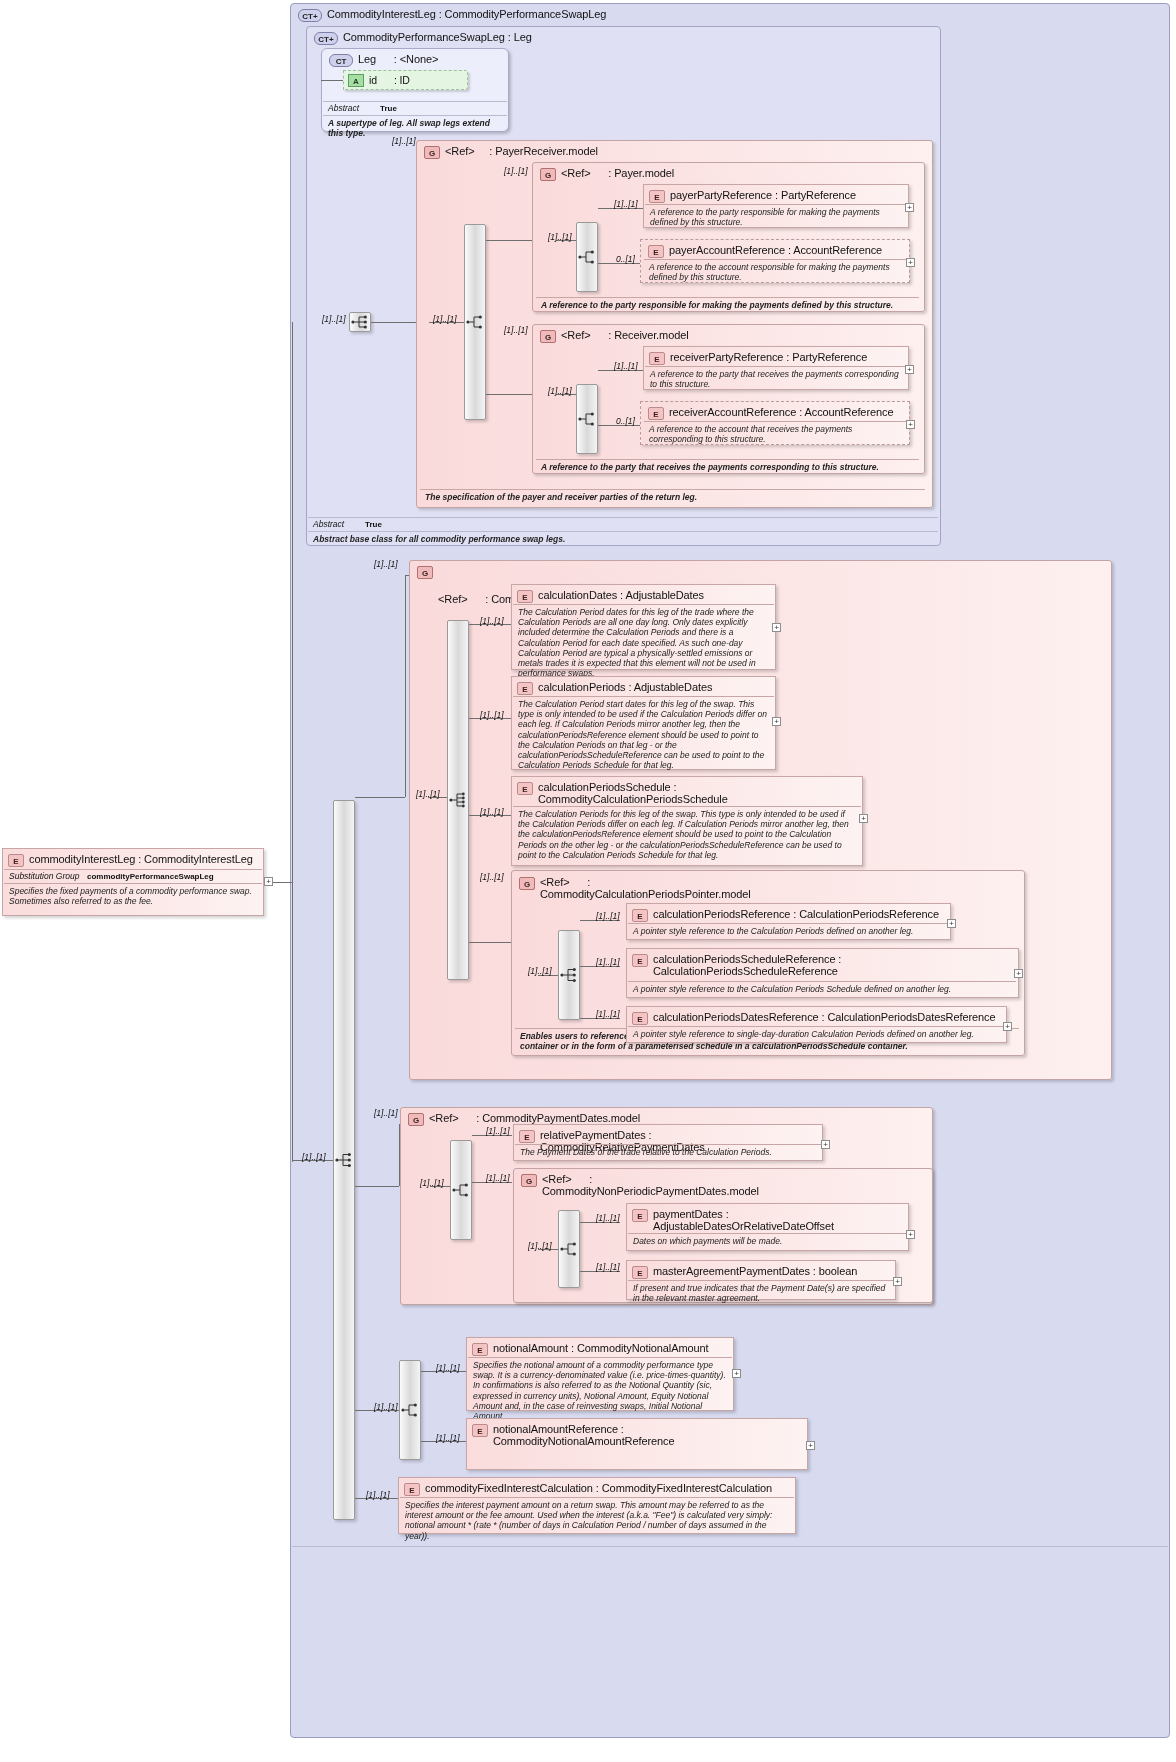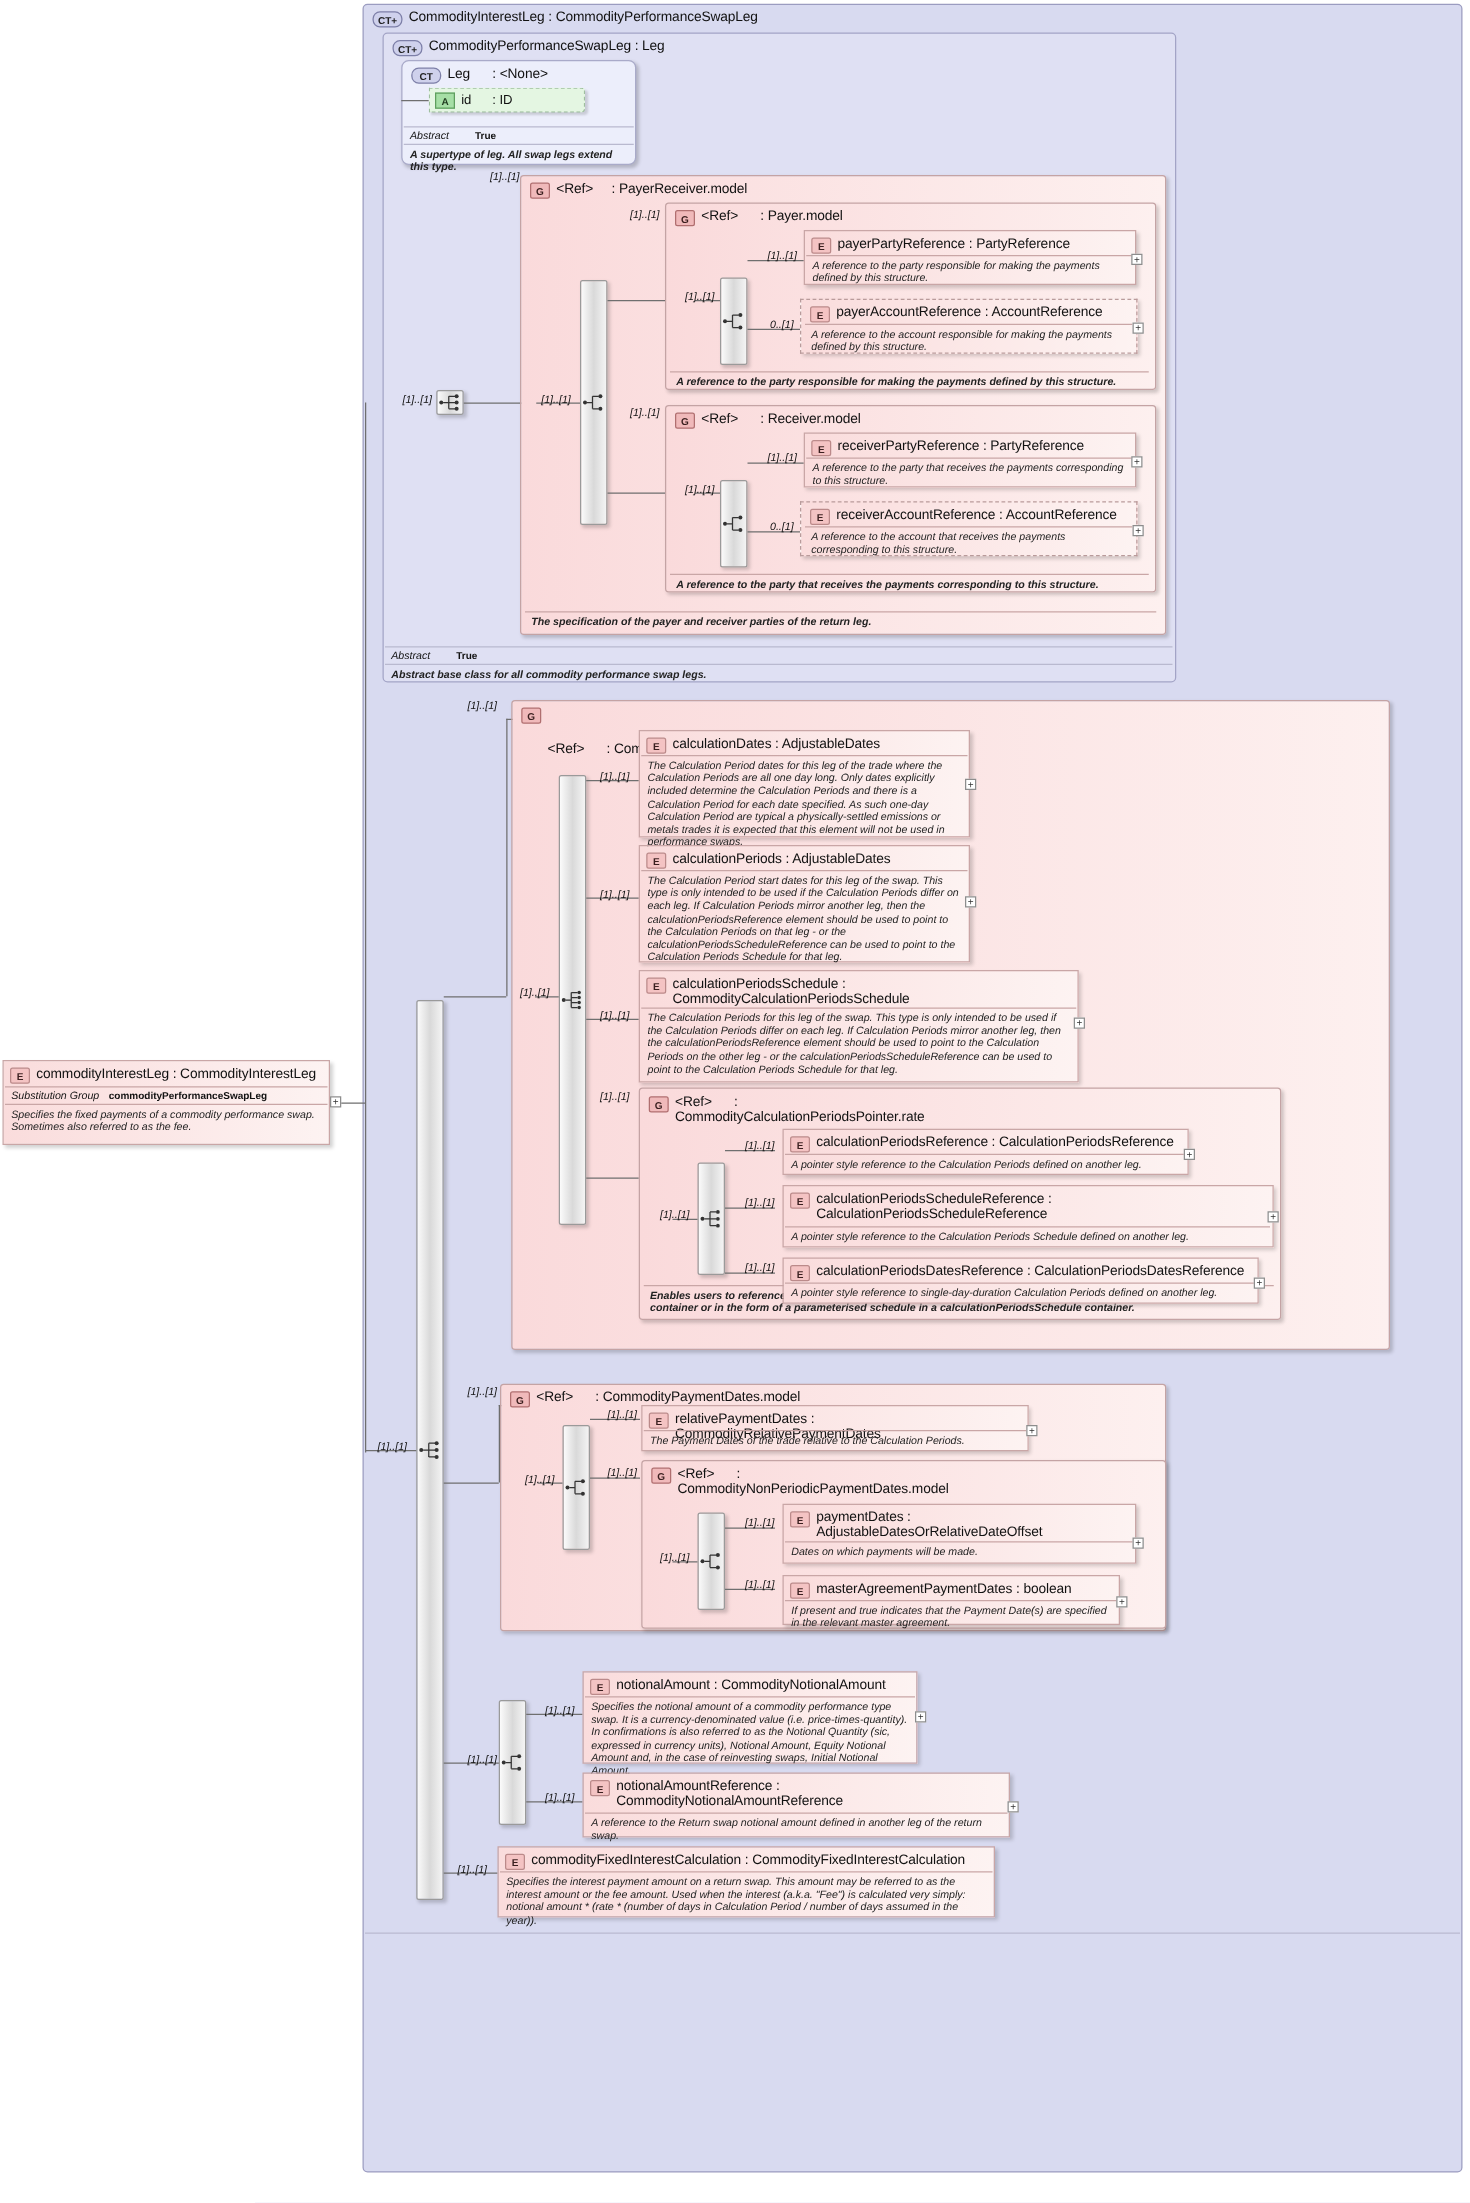--- a/index.html
+++ b/index.html
@@ -330,21 +330,21 @@
   <div class="hdr" style="position:absolute; left:513px; top:778px; width:348px;">
     <span class="badge e">E</span>
     <span class="ttl" style="width:312px;"><span>calculationPeriodsSchedule</span> : <span>CommodityCalculationPeriodsSchedule</span></span>
   </div>
   <div class="desc" style="position:absolute; left:513px; top:806px; width:348px;">The Calculation Periods for this leg of the swap. This type is only intended to be used if the Calculation Periods differ on each leg. If Calculation Periods mirror another leg, then the calculationPeriodsReference element should be used to point to the Calculation Periods on the other leg - or the calculationPeriodsScheduleReference can be used to point to the Calculation Periods Schedule for that leg.</div>
   <div class="plus" style="left:859px; top:814px;">+</div>
 
   <div class="box grp" style="left:511px; top:870px; width:514px; height:186px;"></div>
   <div class="hdr" style="position:absolute; left:515px; top:873px; width:300px;">
     <span class="badge g">G</span>
-    <span class="ttl" style="width:250px;"><span>&lt;Ref&gt;</span>&nbsp;&nbsp;&nbsp;&nbsp;&nbsp; : <span>CommodityCalculationPeriodsPointer.rate</span></span>
+    <span class="ttl" style="width:250px;"><span>&lt;Ref&gt;</span>&nbsp;&nbsp;&nbsp;&nbsp;&nbsp; : <span>CommodityCalculationPeriodsPointer.model</span></span>
   </div>
   <div class="sepline" style="left:515px; top:1028px; width:504px; background:#c9a6a6;"></div>
   <div class="desc nb" style="position:absolute; left:515px; top:1029px; width:504px;">Enables users to reference a Calculation Periods schedule in the form of a series of actual dates in a calculationPeriods container or in the form of a parameterised schedule in a calculationPeriodsSchedule container.</div>
 
   <div class="seq" style="left:558px; top:930px; width:22px; height:90px;">
     <svg class="seqicon" viewBox="0 0 18 16">
       <circle cx="2" cy="8" r="1.6" fill="#333"></circle>
       <line x1="3.5" y1="8" x2="8" y2="8" stroke="#333" stroke-width="1"></line>
       <line x1="8" y1="2.5" x2="8" y2="13.5" stroke="#333" stroke-width="1"></line>
       <line x1="8" y1="2.5" x2="13" y2="2.5" stroke="#333" stroke-width="1"></line>
@@ -489,21 +489,20 @@
     <span class="ttl"><span>notionalAmount</span> : <span>CommodityNotionalAmount</span></span>
   </div>
   <div class="desc" style="position:absolute; left:468px; top:1357px; width:264px;">Specifies the notional amount of a commodity performance type swap. It is a currency-denominated value (i.e. price-times-quantity). In confirmations is also referred to as the Notional Quantity (sic, expressed in currency units), Notional Amount, Equity Notional Amount and, in the case of reinvesting swaps, Initial Notional Amount.</div>
   <div class="plus" style="left:732px; top:1369px;">+</div>
 
   <div class="box el" style="left:466px; top:1418px; width:342px; height:52px;"></div>
   <div class="hdr" style="position:absolute; left:468px; top:1420px; width:338px;">
     <span class="badge e">E</span>
     <span class="ttl" style="width:305px;"><span>notionalAmountReference</span> : <span>CommodityNotionalAmountReference</span></span>
   </div>
-  <div class="desc" style="position:absolute; left:468px; top:1450px; width:338px;">A reference to the Return swap notional amount defined in another leg of the return swap.</div>
   <div class="plus" style="left:806px; top:1441px;">+</div>
 
   <div class="ln h" style="left:355px; top:1498px; width:43px;"></div>
   <div class="card" style="left:366px; top:1490px;">[1]..[1]</div>
   <div class="box el" style="left:398px; top:1477px; width:398px; height:57px;"></div>
   <div class="hdr" style="position:absolute; left:400px; top:1479px; width:394px;">
     <span class="badge e">E</span>
     <span class="ttl"><span>commodityFixedInterestCalculation</span> : <span>CommodityFixedInterestCalculation</span></span>
   </div>
   <div class="desc" style="position:absolute; left:400px; top:1497px; width:394px;">Specifies the interest payment amount on a return swap. This amount may be referred to as the interest amount or the fee amount. Used when the interest (a.k.a. "Fee") is calculated very simply: notional amount * (rate * (number of days in Calculation Period / number of days assumed in the year)).</div>

